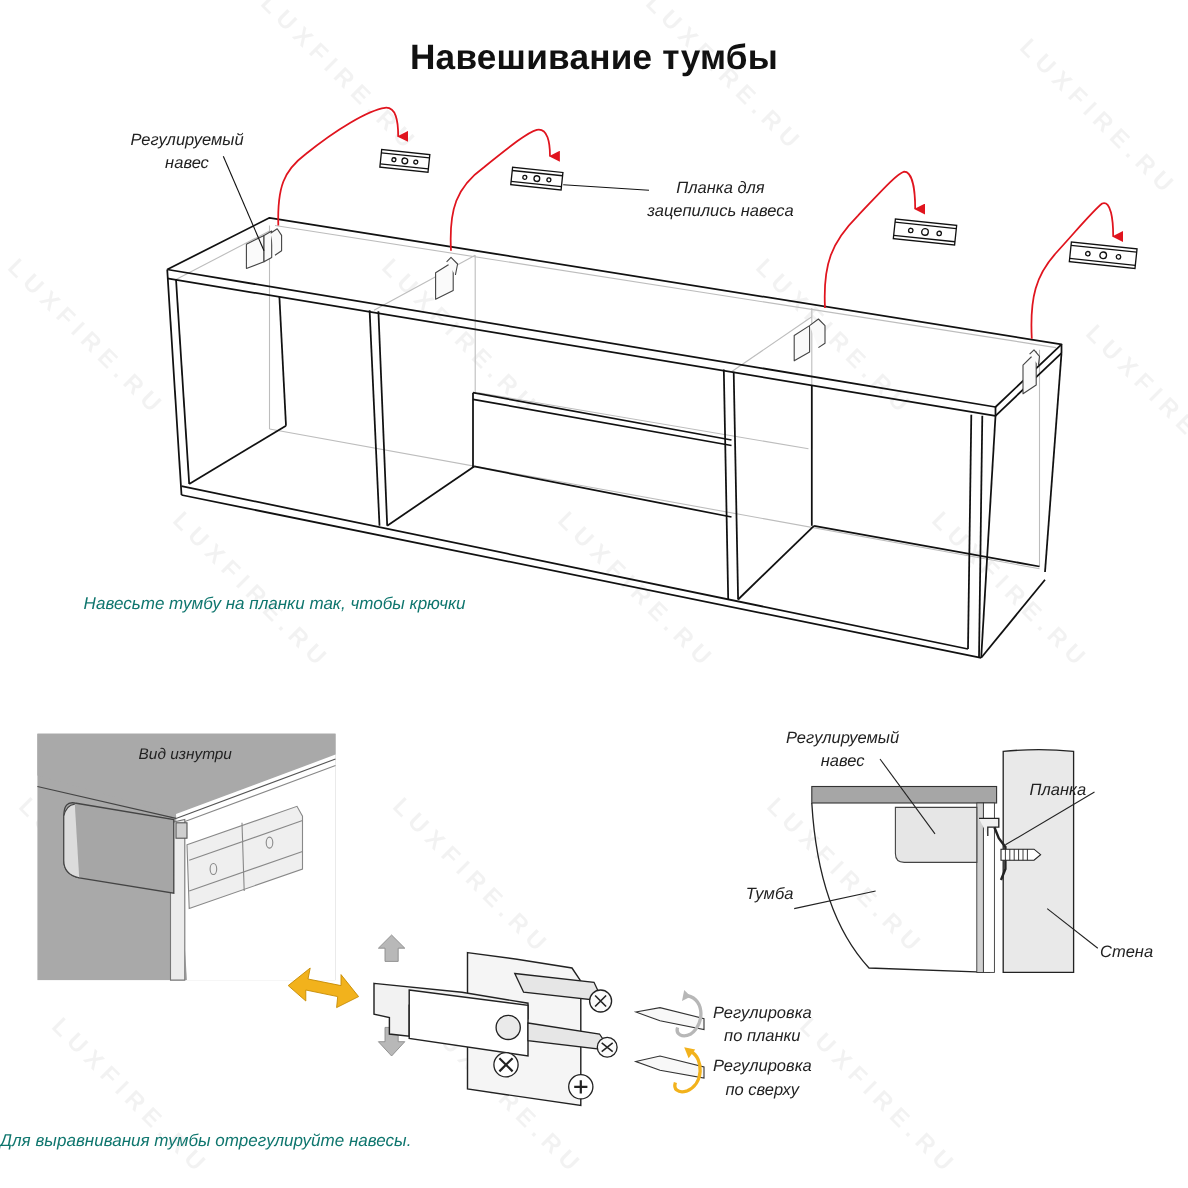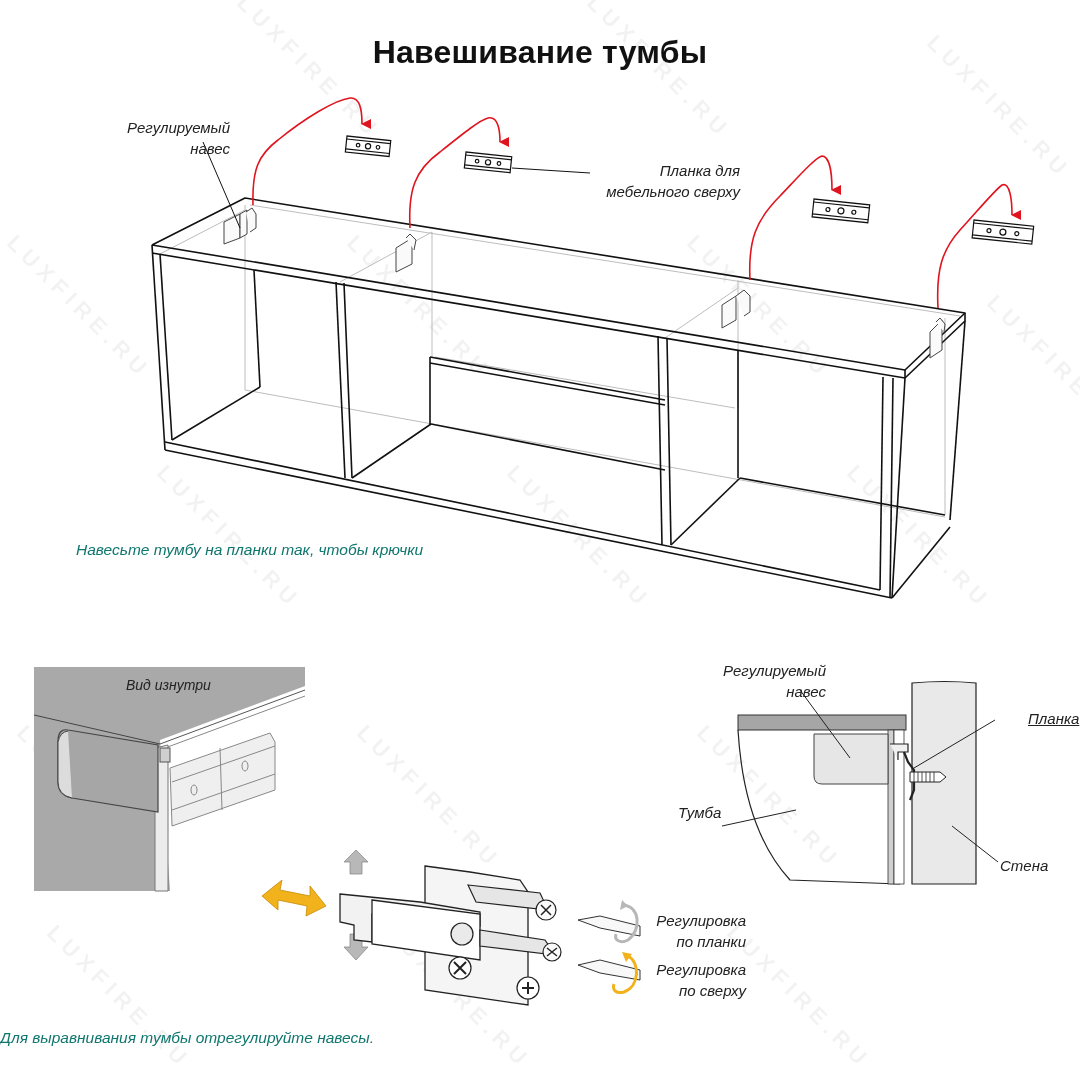--- a/index.html
+++ b/index.html
@@ -1,19 +1,19 @@
 <!DOCTYPE html>
 <html><head>
 <meta charset="utf-8">
 <style>
   html, body { margin: 0; padding: 0; background: #ffffff; }
   body { width: 1080px; height: 1080px; position: relative; overflow: hidden; font-family: "Liberation Sans", sans-serif; color: #111; }
   .title { position: absolute; left: 0; width: 1080px; top: 34px; text-align: center; font-weight: bold; font-size: 32px; letter-spacing: 0.2px; color: #111; }
   .label { position: absolute; font-style: italic; font-size: 15px; color: #222; line-height: 21px; white-space: nowrap; }
-  .label.center { text-align: right; }
+  .label.center { text-align: center; }
   .note { position: absolute; font-style: italic; font-size: 15.5px; color: #0f766e; line-height: 22px; white-space: nowrap; }
   svg.main { position: absolute; left: 0; top: 0; }
   .watermark { position: absolute; font-weight: bold; font-size: 22px; color: rgba(0,0,0,0.05); letter-spacing: 6px; transform: rotate(45deg); transform-origin: left top; white-space: nowrap; pointer-events: none; }
 </style>
 </head>
 <body>
 
 <div class="watermark" style="left:250px;top:-10px;">LUXFIRE.RU</div>
 <div class="watermark" style="left:600px;top:-10px;">LUXFIRE.RU</div>
 <div class="watermark" style="left:940px;top:30px;">LUXFIRE.RU</div>
@@ -248,21 +248,21 @@
   </g>
 </svg>
 
 <div class="label center" style="left:110px;top:117px;width:120px;">
   <div>Регулируемый</div>
   <div>навес</div>
 </div>
 
 <div class="label center" style="left:570px;top:160px;width:170px;">
   <div>Планка для</div>
-  <div>мебельного сверху</div>
+  <div>зацепились навеса</div>
 </div>
 
 <div class="note" style="left:76px;top:539px;">
   <div>Навесьте тумбу на планки так, чтобы крючки</div>
 </div>
 
 <div class="label" style="left:126px;top:675px;font-size:14px;">Вид изнутри</div>
 
 <div class="label center" style="left:640px;top:910px;width:106px;">
   <div>Регулировка</div>
@@ -274,15 +274,15 @@
   <div>по сверху</div>
 </div>
 
 <div class="note" style="left:0;width:1015px;top:1027px;">Для выравнивания тумбы отрегулируйте навесы.</div>
 
 <div class="label center" style="left:706px;top:660px;width:120px;">
   <div>Регулируемый</div>
   <div>навес</div>
 </div>
 
-<div class="label" style="left:1028px;top:708px;text-decoration:underline;">Планка</div>
+<div class="label" style="left:936px;top:708px;">Планка</div>
 <div class="label" style="left:678px;top:802px;">Тумба</div>
 <div class="label" style="left:1000px;top:855px;text-align:center;">Стена</div>
 
 </body></html>

